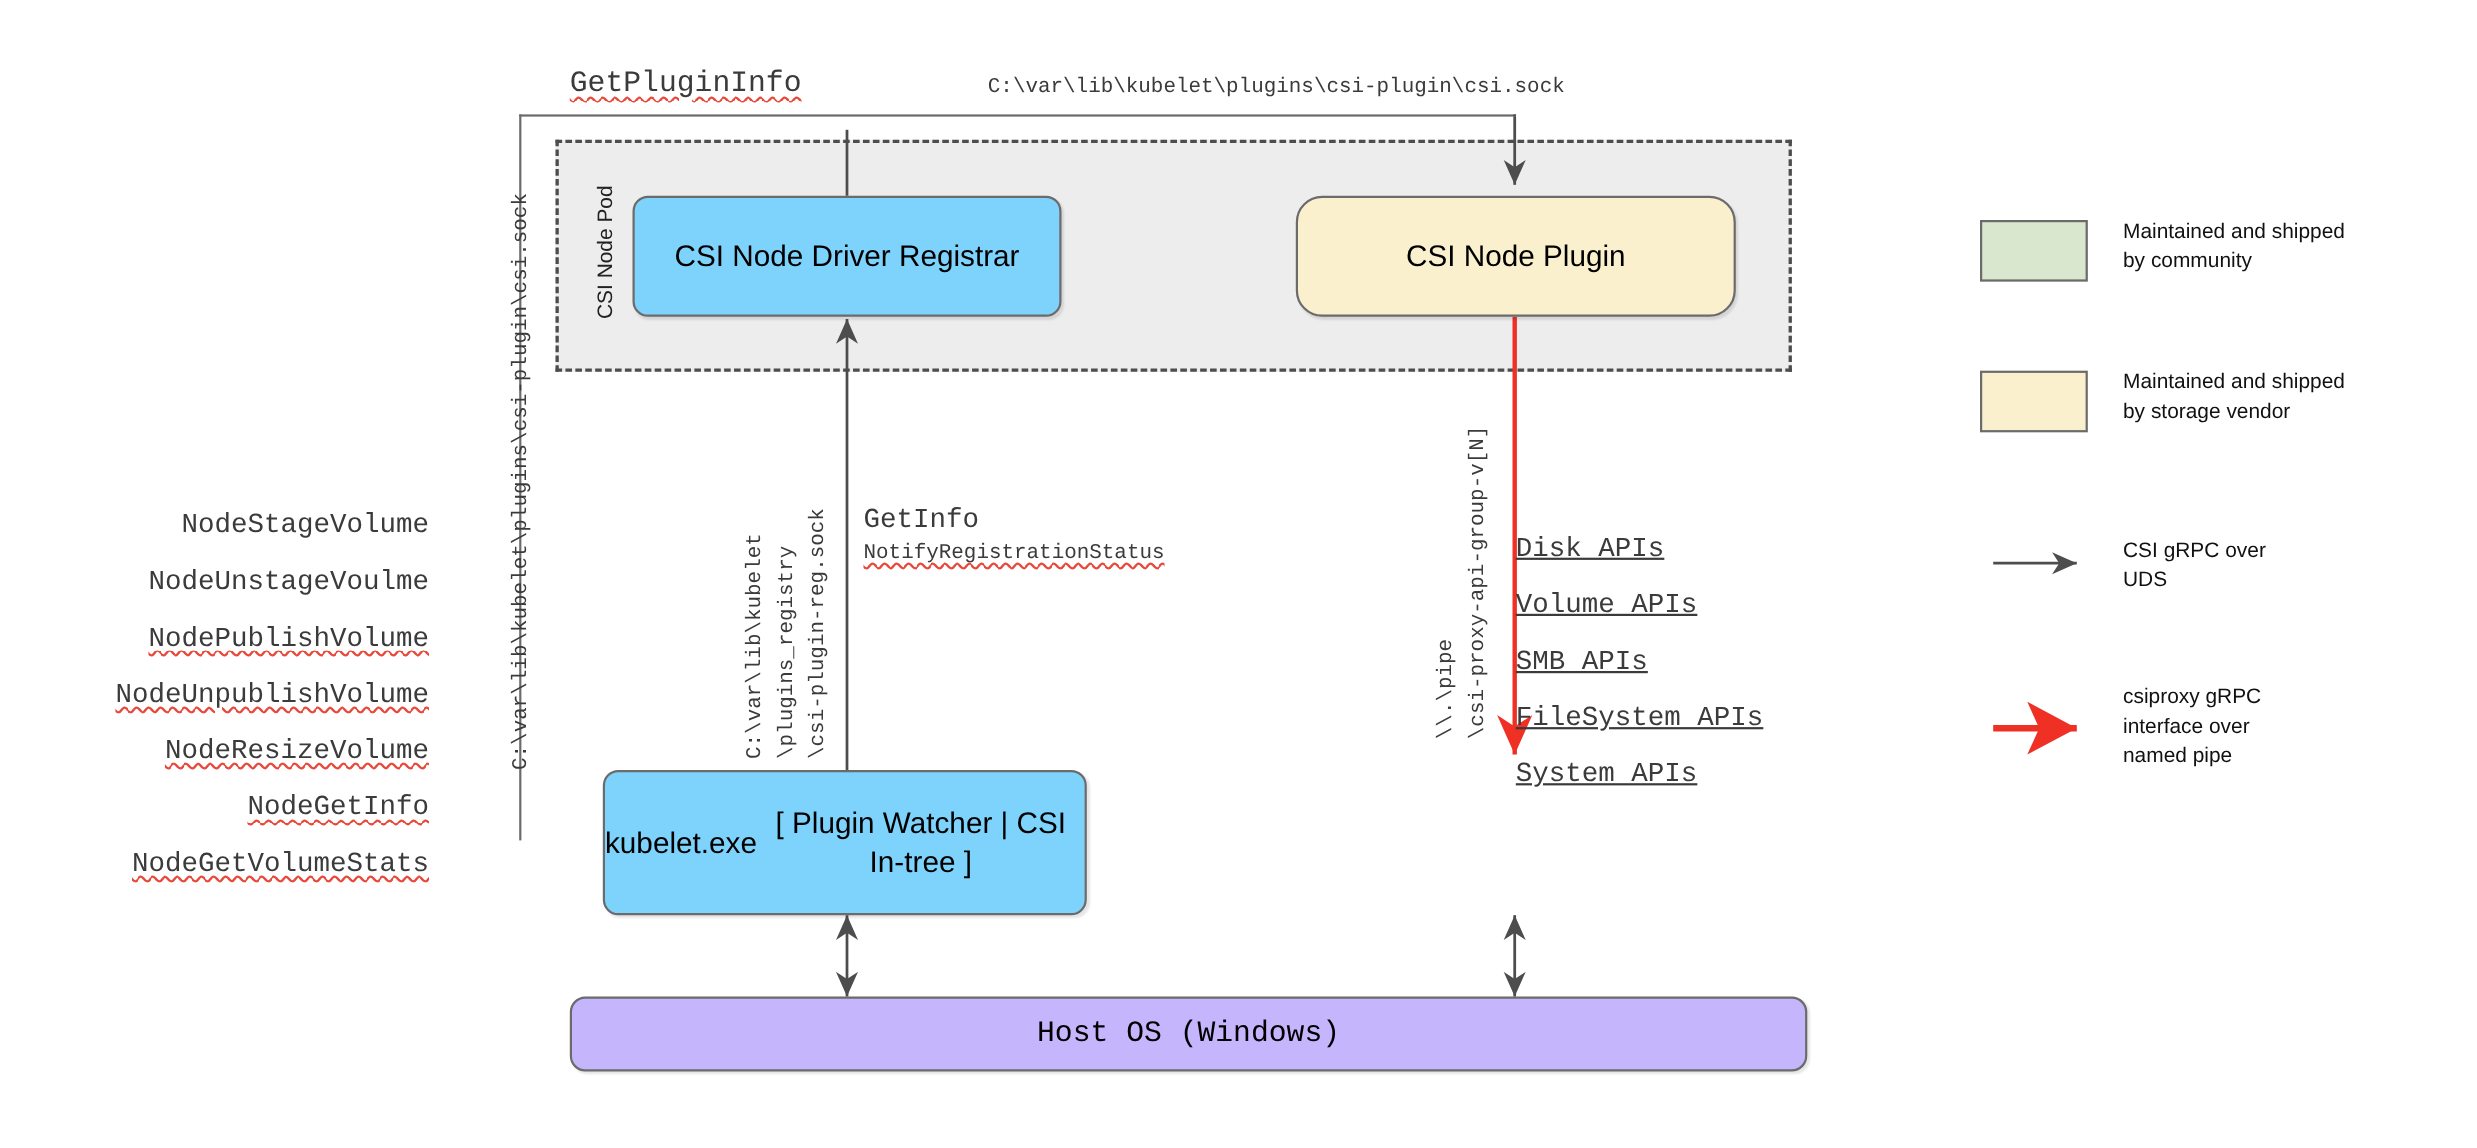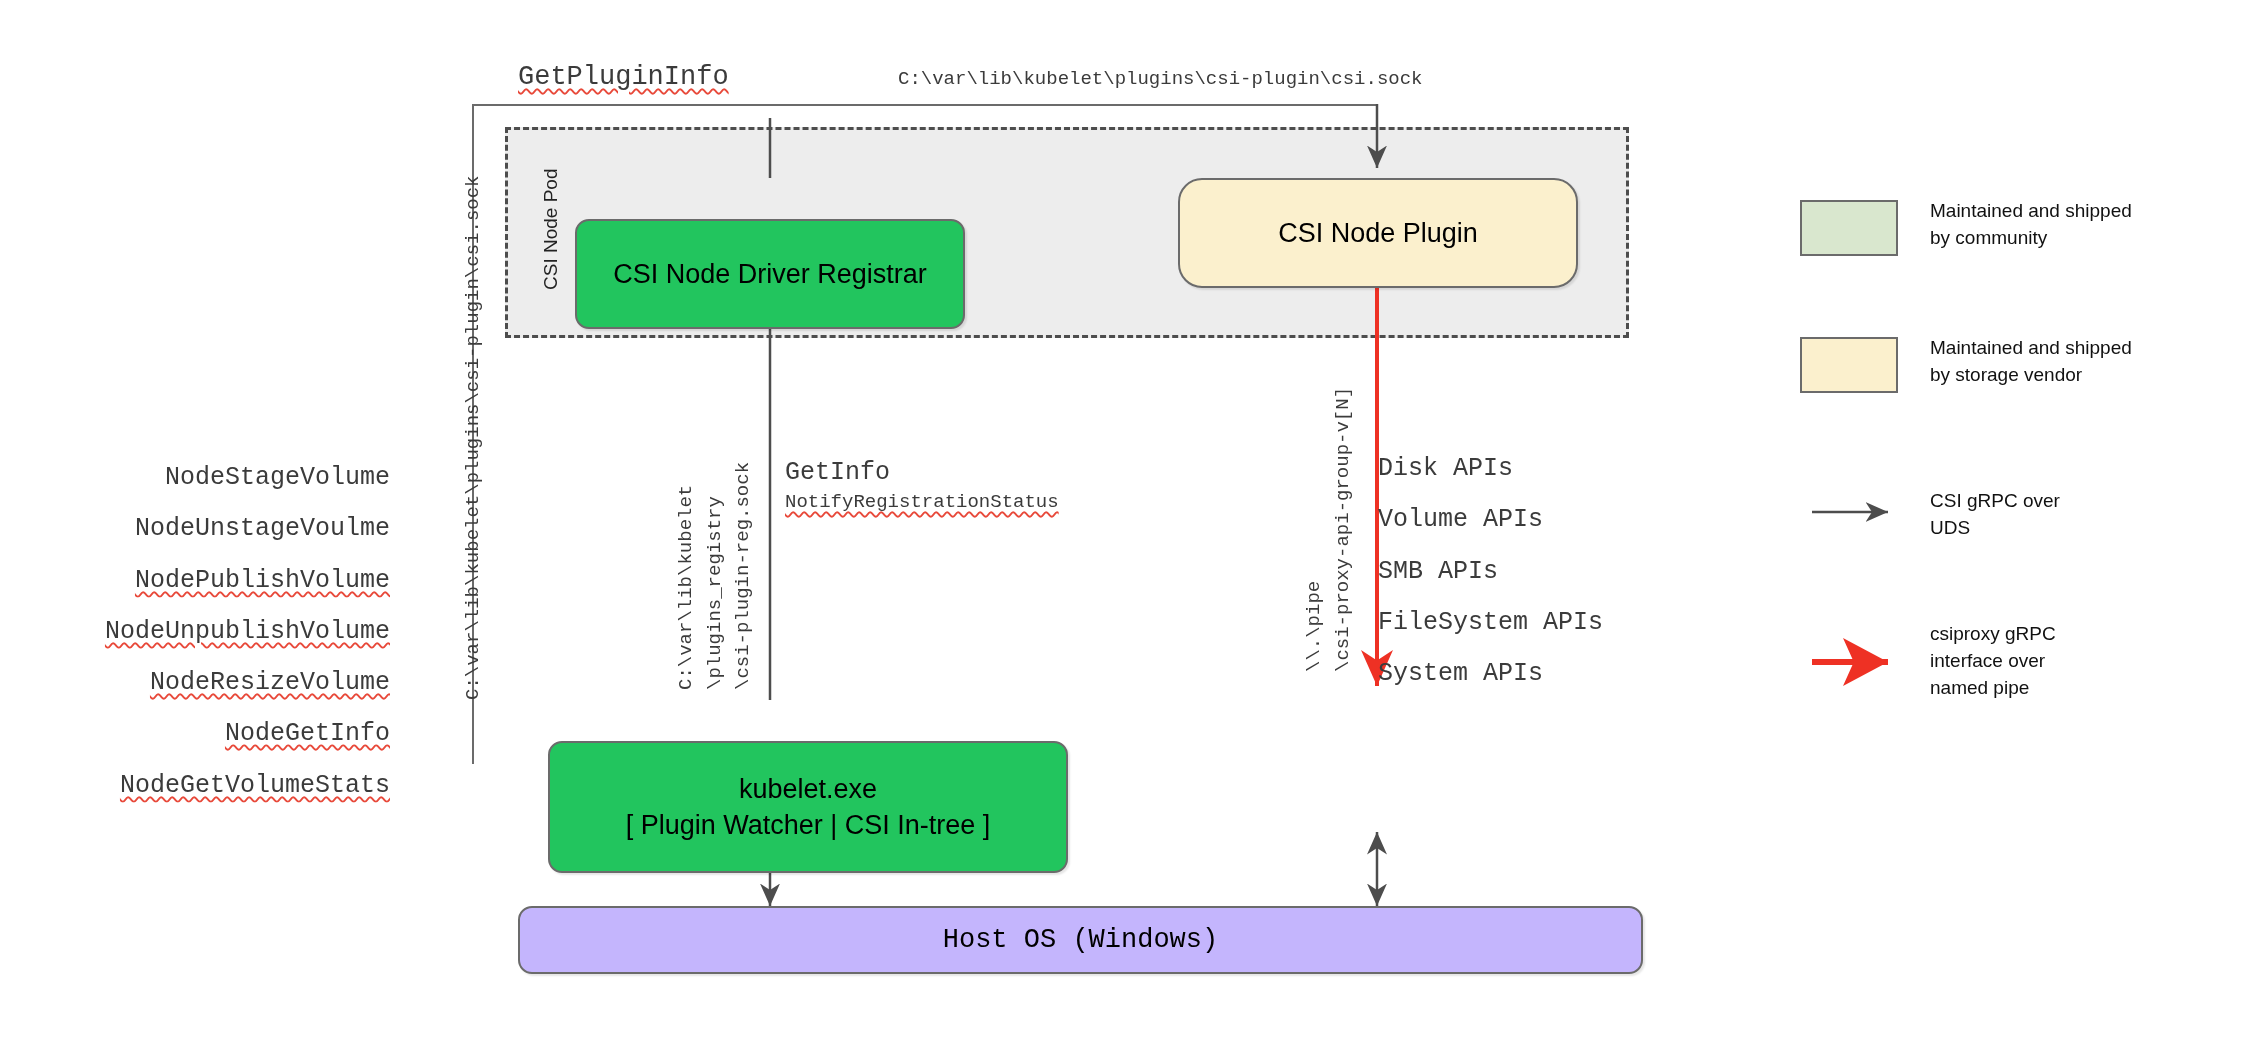--- a/index.html
+++ b/index.html
@@ -4,21 +4,21 @@
 <style>
   html,body{margin:0;padding:0;background:#ffffff;}
   body{width:2252px;height:1044px;font-family:"Liberation Sans",sans-serif;}
   #stage{position:relative;width:2252px;height:1044px;overflow:hidden;background:#fff;}
   svg.layer{position:absolute;left:0;top:0;width:2252px;height:1044px;pointer-events:none;}
 
   .node{position:absolute;box-sizing:border-box;display:flex;align-items:center;
         justify-content:center;text-align:center;border:2px solid #6b6b6b;
         border-radius:14px;font-size:27px;color:#000;line-height:1.35;
         box-shadow:2px 2px 2px rgba(0,0,0,0.10);}
-  .green{background:#22c55e;margin-top:41px;}
+  .green{background:#7dd3fc;}
   .yellow{background:#fbf0cd;}
   .blue{background:#c4b5fd;font-family:Liberation Mono, monospace;}
 
   .podbox{position:absolute;box-sizing:border-box;background:#ededed;
           border:3px dashed #4d4d4d;}
   .outerpath{position:absolute;box-sizing:border-box;border:2px solid #6b6b6b;
              border-right:none;background:transparent;}
 
   .mono{font-family:"Liberation Mono",monospace;color:#3b3b3b;}
   .lbl{position:absolute;white-space:pre;}
@@ -82,21 +82,21 @@
   </svg>
 
   <div class="node green" style="left:575px;top:178px;width:390px;height:110px;">
     <span>CSI Node Driver Registrar</span>
   </div>
 
   <div class="node yellow" style="left:1178px;top:178px;width:400px;height:110px;border-radius:24px;">
     <span>CSI Node Plugin</span>
   </div>
 
-  <div class="node green" style="left:548px;top:700px;width:520px;height:132px;flex-direction:column;">
+  <div class="node green" style="left:548px;top:700px;width:440px;height:132px;">
     <span>kubelet.exe</span>
     <span>[ Plugin Watcher | CSI In-tree ]</span>
   </div>
 
 
   <div class="node blue" style="left:518px;top:906px;width:1125px;height:68px;">
     <span>Host OS (Windows)</span>
   </div>
 
   <div class="lbl mono squig" style="left:518px;top:62px;font-size:27px;">GetPluginInfo</div>
@@ -124,21 +124,21 @@
   <div class="apilist right-align" style="left:90px;top:443px;width:300px;">
       <div>NodeStageVolume</div>
       <div>NodeUnstageVoulme</div>
       <div class="squig">NodePublishVolume</div>
       <div class="squig">NodeUnpublishVolume</div>
       <div class="squig">NodeResizeVolume</div>
       <div class="squig">NodeGetInfo</div>
       <div class="squig">NodeGetVolumeStats</div>
     </div>
 
-  <div class="apilist" style="left:1378px;top:434px;">
+  <div class="apilist" style="left:1378px;top:464px;text-decoration:underline;">
       <div>Disk APIs</div>
       <div>Volume APIs</div>
       <div>SMB APIs</div>
       <div>FileSystem APIs</div>
       <div>System APIs</div>
     </div>
 
   <div class="legend" style="left:0;top:0;">
     <div class="sw" style="left:1800px;top:200px;background:#d9e7ce;"></div>
     <div class="legtext" style="left:1930px;top:198px;width:300px;">Maintained and shipped

